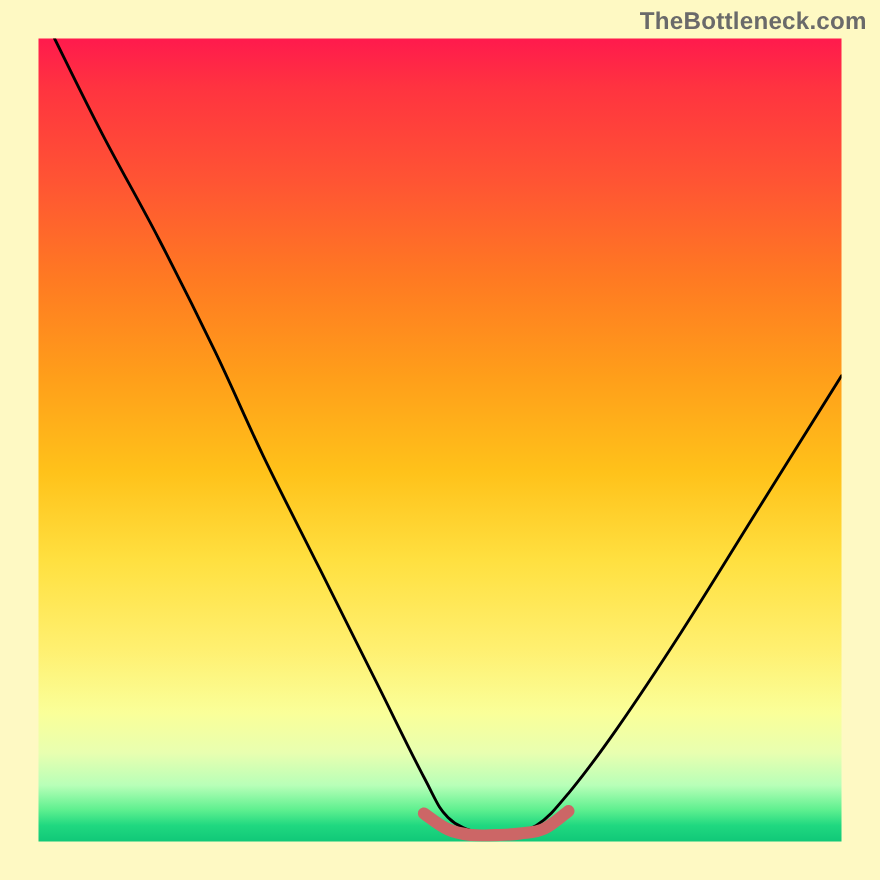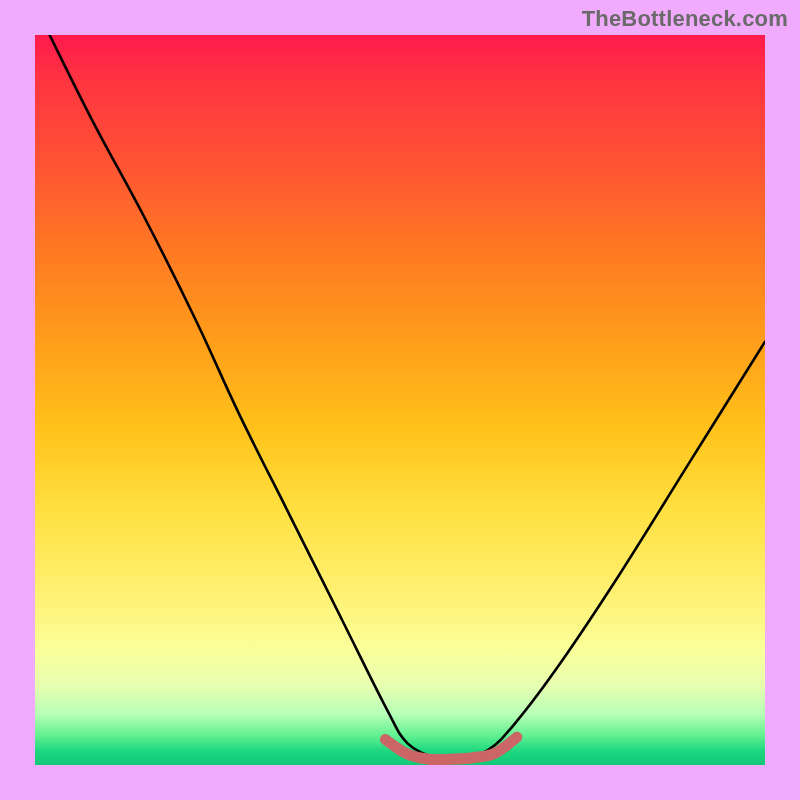--- a/index.html
+++ b/index.html
@@ -8,21 +8,21 @@
     width: 800px;
     height: 800px;
     background: #000;
     overflow: hidden;
     font-family: Arial, Helvetica, sans-serif;
   }
   .frame {
     position: relative;
     width: 800px;
     height: 800px;
-    background: #f0abfc;
+    background: #fef9c3;
   }
   .plot {
     position: absolute;
     left: 35px;
     top: 35px;
     width: 730px;
     height: 730px;
     background: linear-gradient(to bottom,
       #ff1a4d 0%,
       #ff3340 6%,

